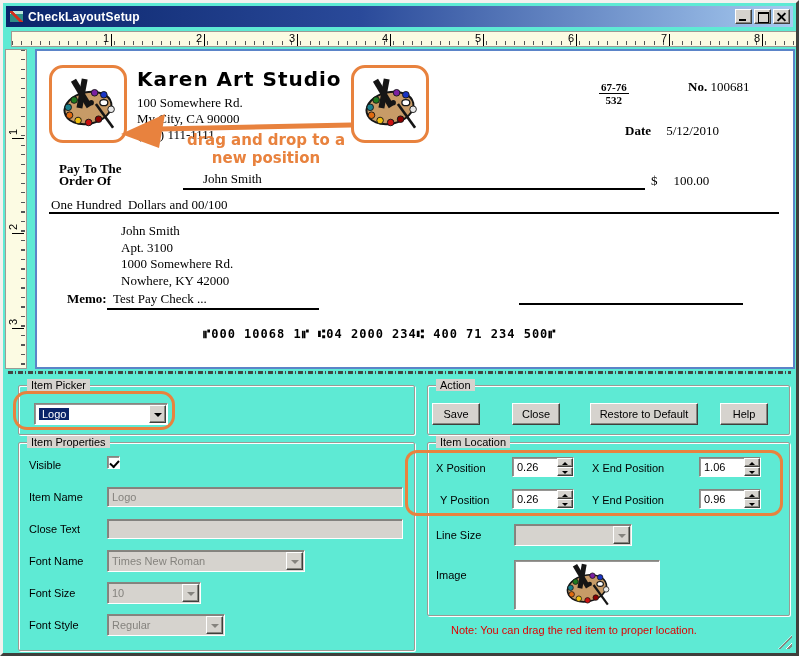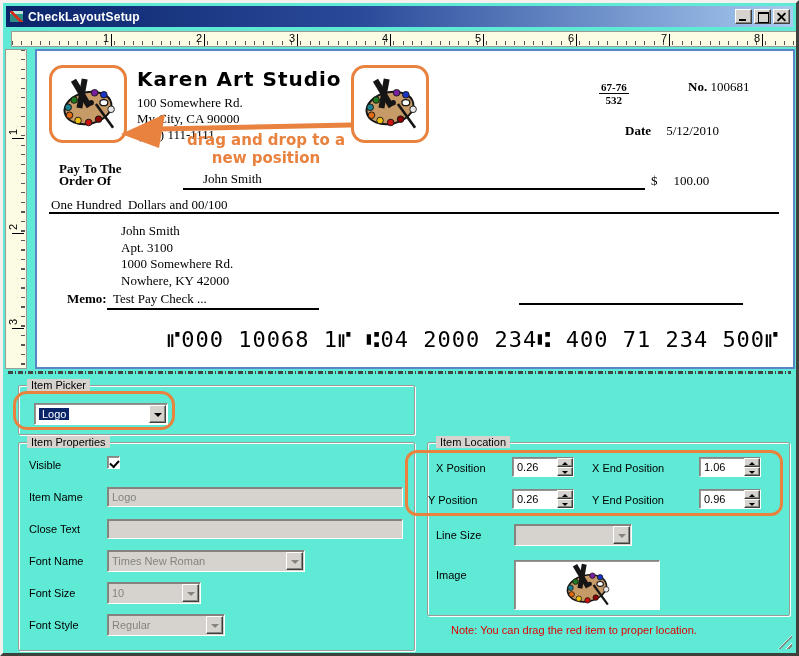--- a/index.html
+++ b/index.html
@@ -50,22 +50,22 @@
   .logo-box { position:absolute; width:78px; height:78px; background:#fff;
     border:3px solid #e8823e; border-radius:14px; display:flex; align-items:center; justify-content:center; }
   .company-name { font-family:"DejaVu Sans", sans-serif; font-weight:bold; font-size:20px; letter-spacing:1px; }
   .serif13 { font-size:13px; line-height:16px; }
   .bold { font-weight:bold; }
   .hint { color:#e8823e; font-family:"DejaVu Sans", sans-serif; font-weight:bold;
     font-size:15px; line-height:18px; text-align:center; }
   .fraction { font-size:11px; font-weight:bold; text-align:center; }
   .fraction .ftop { display:block; border-bottom:1px solid #000; padding:0 2px; }
   .bline { position:absolute; height:2px; background:#000; }
-  .micr { font-family:"DejaVu Sans Mono", monospace; font-weight:normal; font-size:22px;
-    letter-spacing:1px; white-space:pre; }
+  .micr { font-family:"DejaVu Sans Mono", monospace; font-weight:bold; font-size:12px;
+    letter-spacing:1px; white-space:pre;margin-left:36px; }
   .pre { white-space:pre; }
   .arrow-svg { position:absolute; left:80px; top:58px; }
 
   
   .splitter { position:absolute; left:5px; right:5px; top:368px; height:3px;
     background:repeating-linear-gradient(90deg,#444 0 5px,transparent 5px 7px,#444 7px 8px,transparent 8px 10px); }
 
   
   .gbox { position:absolute; border:1px solid #9c9a94; border-radius:2px;
     box-shadow:inset 1px 1px 0 #fff, 1px 1px 0 #fff; }
@@ -248,20 +248,27 @@
 
   <div class="gbox" style="left:15px; top:382px; width:397px; height:50px">
     <span class="gtitle">Item Picker</span>
     <div class="combo white sunken" style="left:15px; top:17px; width:134px">
       <span class="val"><span class="sel">Logo</span></span>
       <span class="combo-arrow"></span>
     </div>
   </div>
   <div class="hl" style="left:10px; top:388px; width:162px; height:39px"></div>
 
+  <div class="gbox" style="left:424px; top:382px; width:363px; height:50px">
+    <span class="gtitle">Action</span>
+    <div class="btn" style="left:4px; top:17px; width:48px">Save</div>
+    <div class="btn" style="left:84px; top:17px; width:48px">Close</div>
+    <div class="btn" style="left:162px; top:17px; width:108px">Restore to Default</div>
+    <div class="btn" style="left:292px; top:17px; width:48px">Help</div>
+  </div>
 
   <div class="gbox" style="left:15px; top:439px; width:397px; height:209px">
     <span class="gtitle">Item Properties</span>
 
     <span class="lbl" style="left:10px; top:16px">Visible</span>
     <span class="checkbox sunken" style="left:88px; top:13px"></span>
 
     <span class="lbl" style="left:10px; top:48px">Item Name</span>
     <div class="field sunken disabled-field" style="left:88px; top:44px; width:296px">Logo</div>
 
@@ -300,21 +307,21 @@
     </div>
     <span class="lbl" style="left:164px; top:19px">X End Position</span>
     <div class="spin sunken" style="left:271px; top:14px">
       <span class="sval">1.06</span>
       <span class="spin-btns">
           <span class="spin-b up"></span>
           <span class="spin-b dn"></span>
         </span>
     </div>
 
-    <span class="lbl" style="left:0; top:51px">Y Position</span>
+    <span class="lbl" style="left:12px; top:51px">Y Position</span>
     <div class="spin sunken" style="left:84px; top:46px">
       <span class="sval">0.26</span>
       <span class="spin-btns">
           <span class="spin-b up"></span>
           <span class="spin-b dn"></span>
         </span>
     </div>
     <span class="lbl" style="left:164px; top:51px">Y End Position</span>
     <div class="spin sunken" style="left:271px; top:46px">
       <span class="sval">0.96</span>

